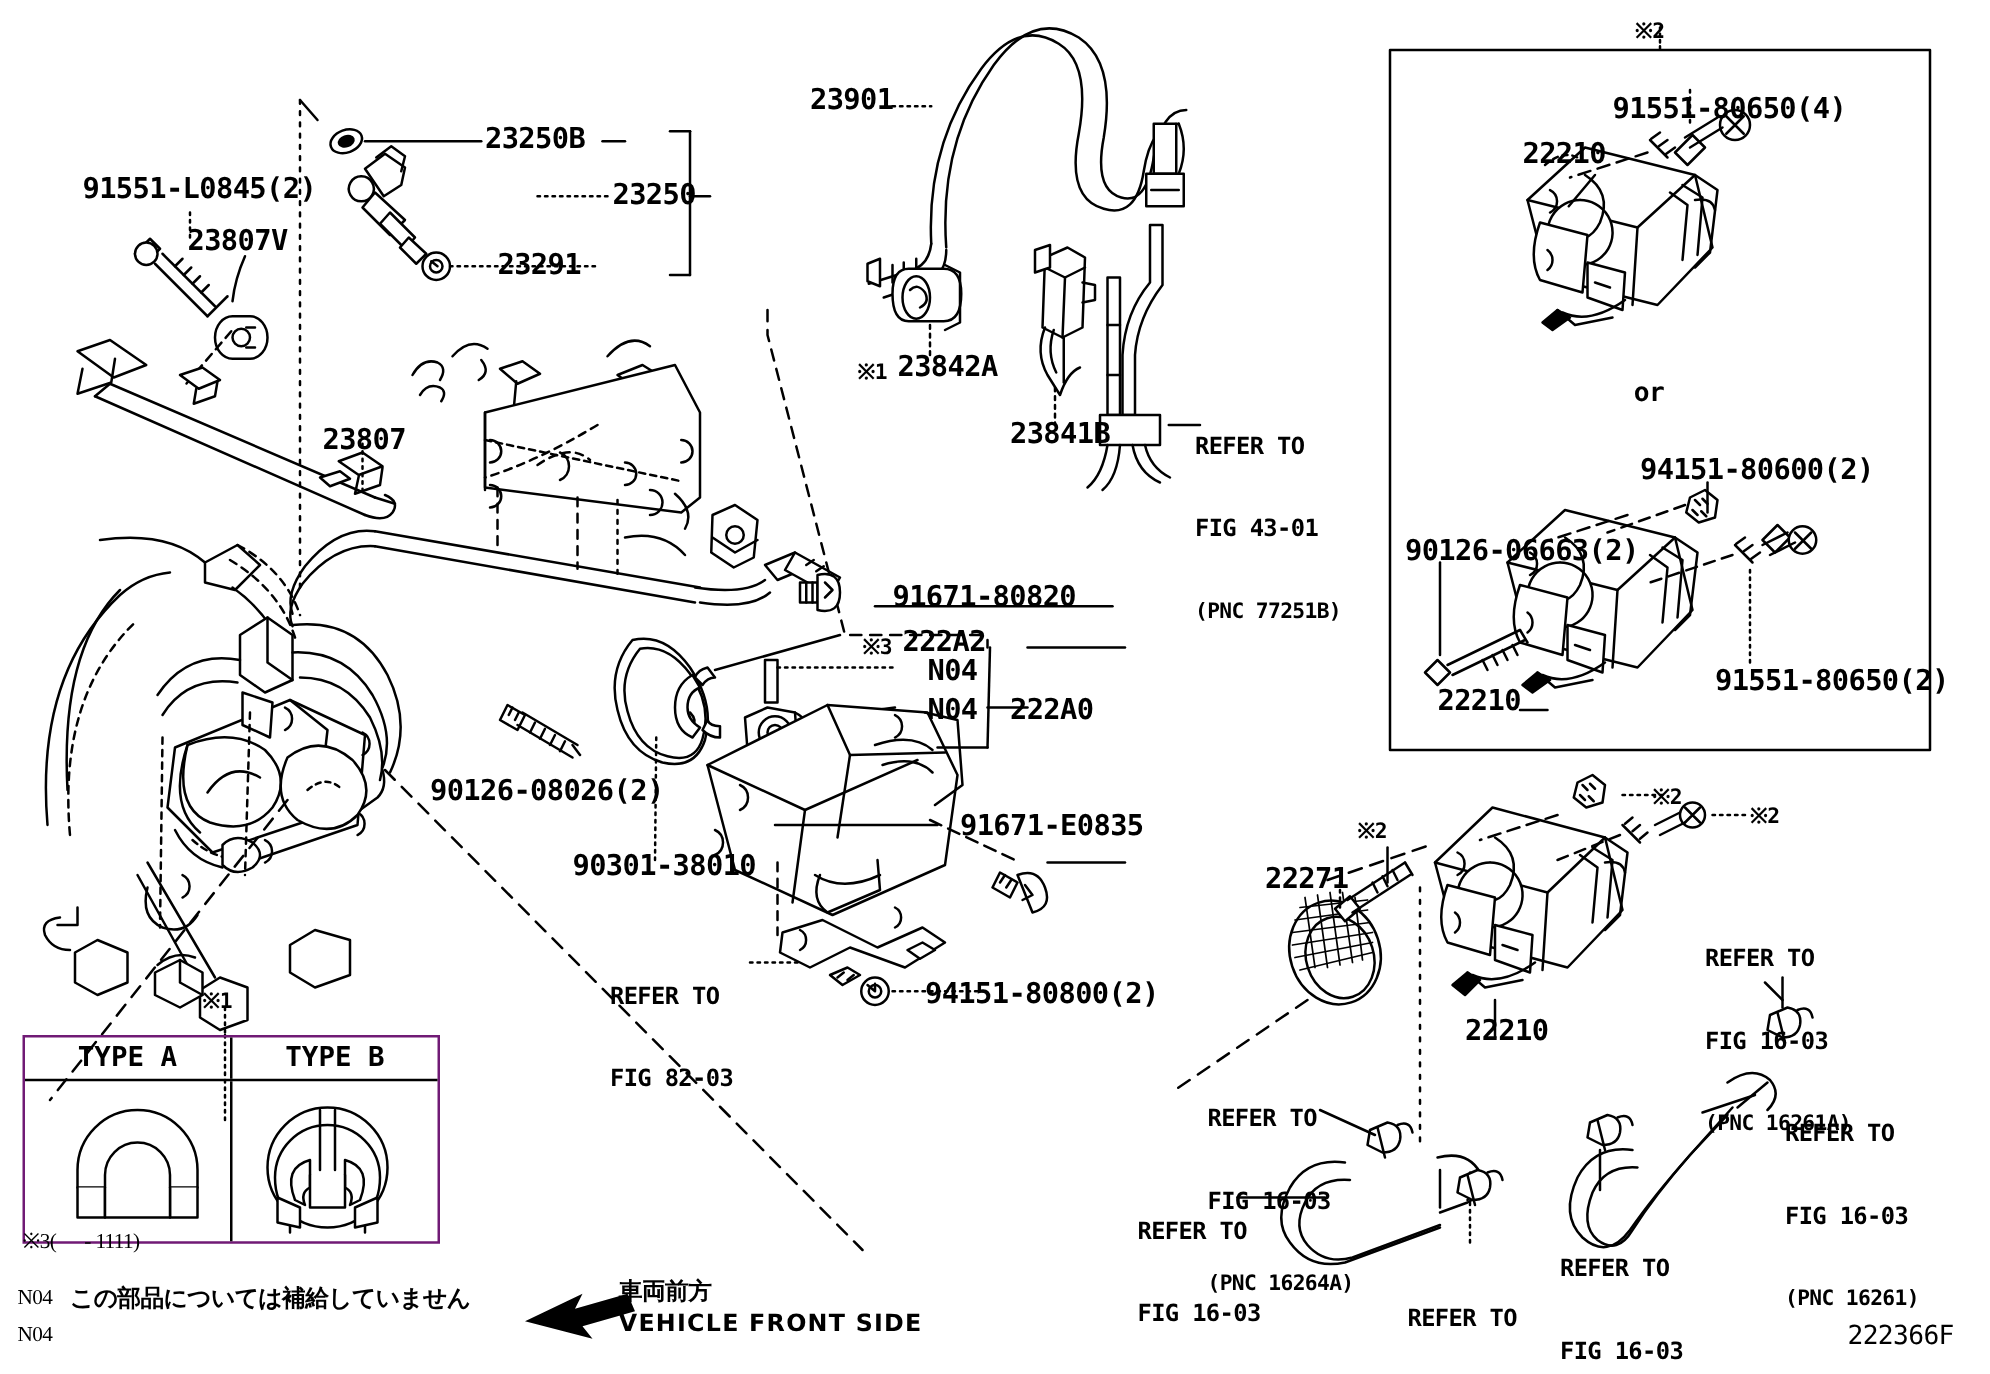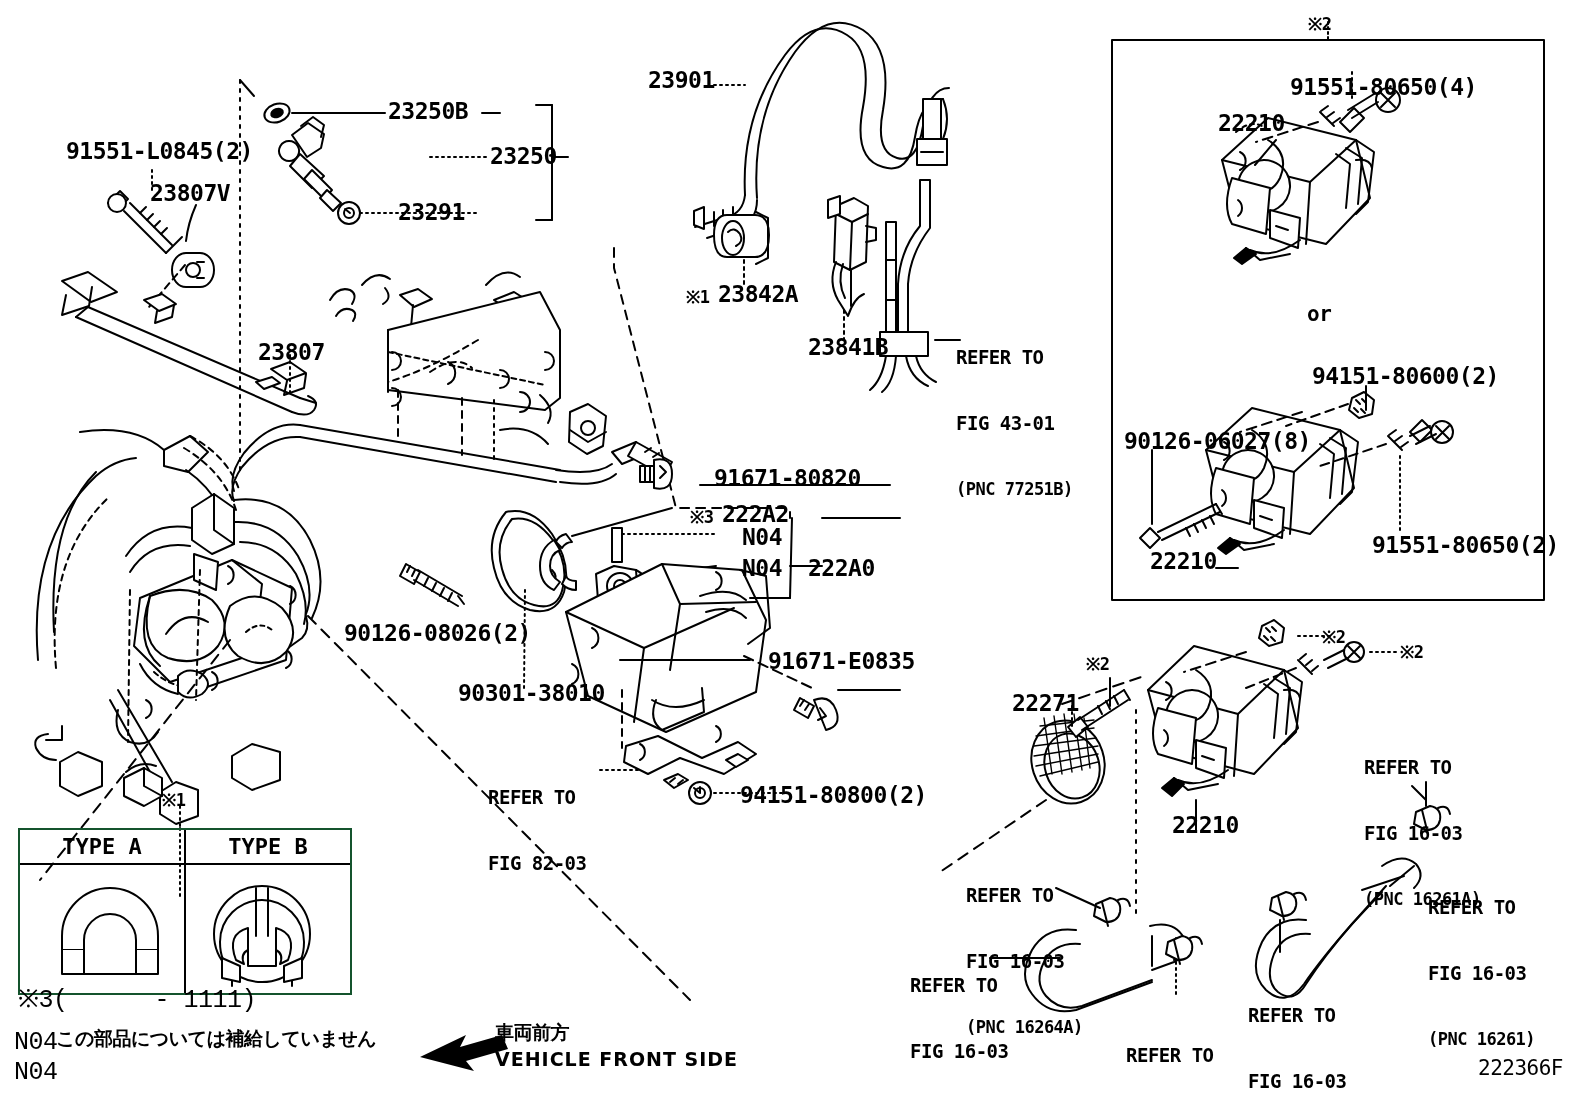--- a/index.html
+++ b/index.html
@@ -5,24 +5,24 @@
   html,body{margin:0;padding:0;background:#fff;}
   body{width:1592px;height:1099px;position:relative;overflow:hidden;
        font-family:"DejaVu Sans Mono","Liberation Mono",monospace;color:#000;}
   #stage{position:absolute;left:0;top:0;width:1592px;height:1099px;}
   .lbl{position:absolute;white-space:pre;font-family:"DejaVu Sans Mono","Liberation Mono",monospace;
        font-weight:700;letter-spacing:-0.5px;}
   .pn{font-size:23px;}
   .pn-s{font-size:21px;}
   .ref{font-size:19px;line-height:22px;font-weight:700;}
   .ref .pnc{font-size:17px;}
-  .note{font-size:25px;font-weight:400;font-family:Liberation Mono, monospace;}
+  .note{font-size:17px;font-weight:400;font-family:Liberation Serif, serif;}
   .jp{font-family:"DejaVu Sans","Liberation Sans",sans-serif;font-size:19px;}
   .star{font-size:17px;}
-  .tbl{position:absolute;border:2px solid #14532d;}
+  .tbl{position:absolute;border:2px solid #701a75;}
   .tbl .hd{border-bottom:2px solid #000;display:flex;}
   .tbl .hd div{flex:1;text-align:center;font-size:22px;font-weight:700;padding:4px 0;
                font-family:"DejaVu Sans Mono","Liberation Mono",monospace;}
   .tbl .hd div:first-child{border-right:2px solid #000;}
   .tbl .bd{display:flex;height:128px;}
   .tbl .bd div{flex:1;position:relative;}
   .tbl .bd div:first-child{border-right:2px solid #000;}
   svg{position:absolute;left:0;top:0;}
   .ln{stroke:#000;fill:none;}
 </style>
@@ -573,21 +573,21 @@
   <div>REFER TO</div>
   <div>FIG 82-03</div>
 </div>
 <div class="lbl pn" style="left:740px;top:782px;">94151-80800(2)</div>
 
 <div class="lbl star" style="left:1308px;top:12px;">※2</div>
 <div class="lbl pn" style="left:1290px;top:74px;">91551-80650(4)</div>
 <div class="lbl pn" style="left:1218px;top:110px;">22210</div>
 <div class="lbl pn-s" style="left:1307px;top:302px;">or</div>
 <div class="lbl pn" style="left:1312px;top:363px;">94151-80600(2)</div>
-<div class="lbl pn" style="left:1124px;top:428px;">90126-06027(8)</div>
+<div class="lbl pn" style="left:1124px;top:428px;">90126-06663(2)</div>
 <div class="lbl pn" style="left:1150px;top:548px;">22210</div>
 <div class="lbl pn" style="left:1372px;top:532px;">91551-80650(2)</div>
 
 <div class="lbl star" style="left:1322px;top:625px;">※2</div>
 <div class="lbl star" style="left:1400px;top:640px;">※2</div>
 <div class="lbl star" style="left:1086px;top:652px;">※2</div>
 <div class="lbl pn" style="left:1012px;top:690px;">22271</div>
 <div class="lbl pn" style="left:1172px;top:812px;">22210</div>
 
 <div class="lbl ref" style="left:966px;top:840px;">

